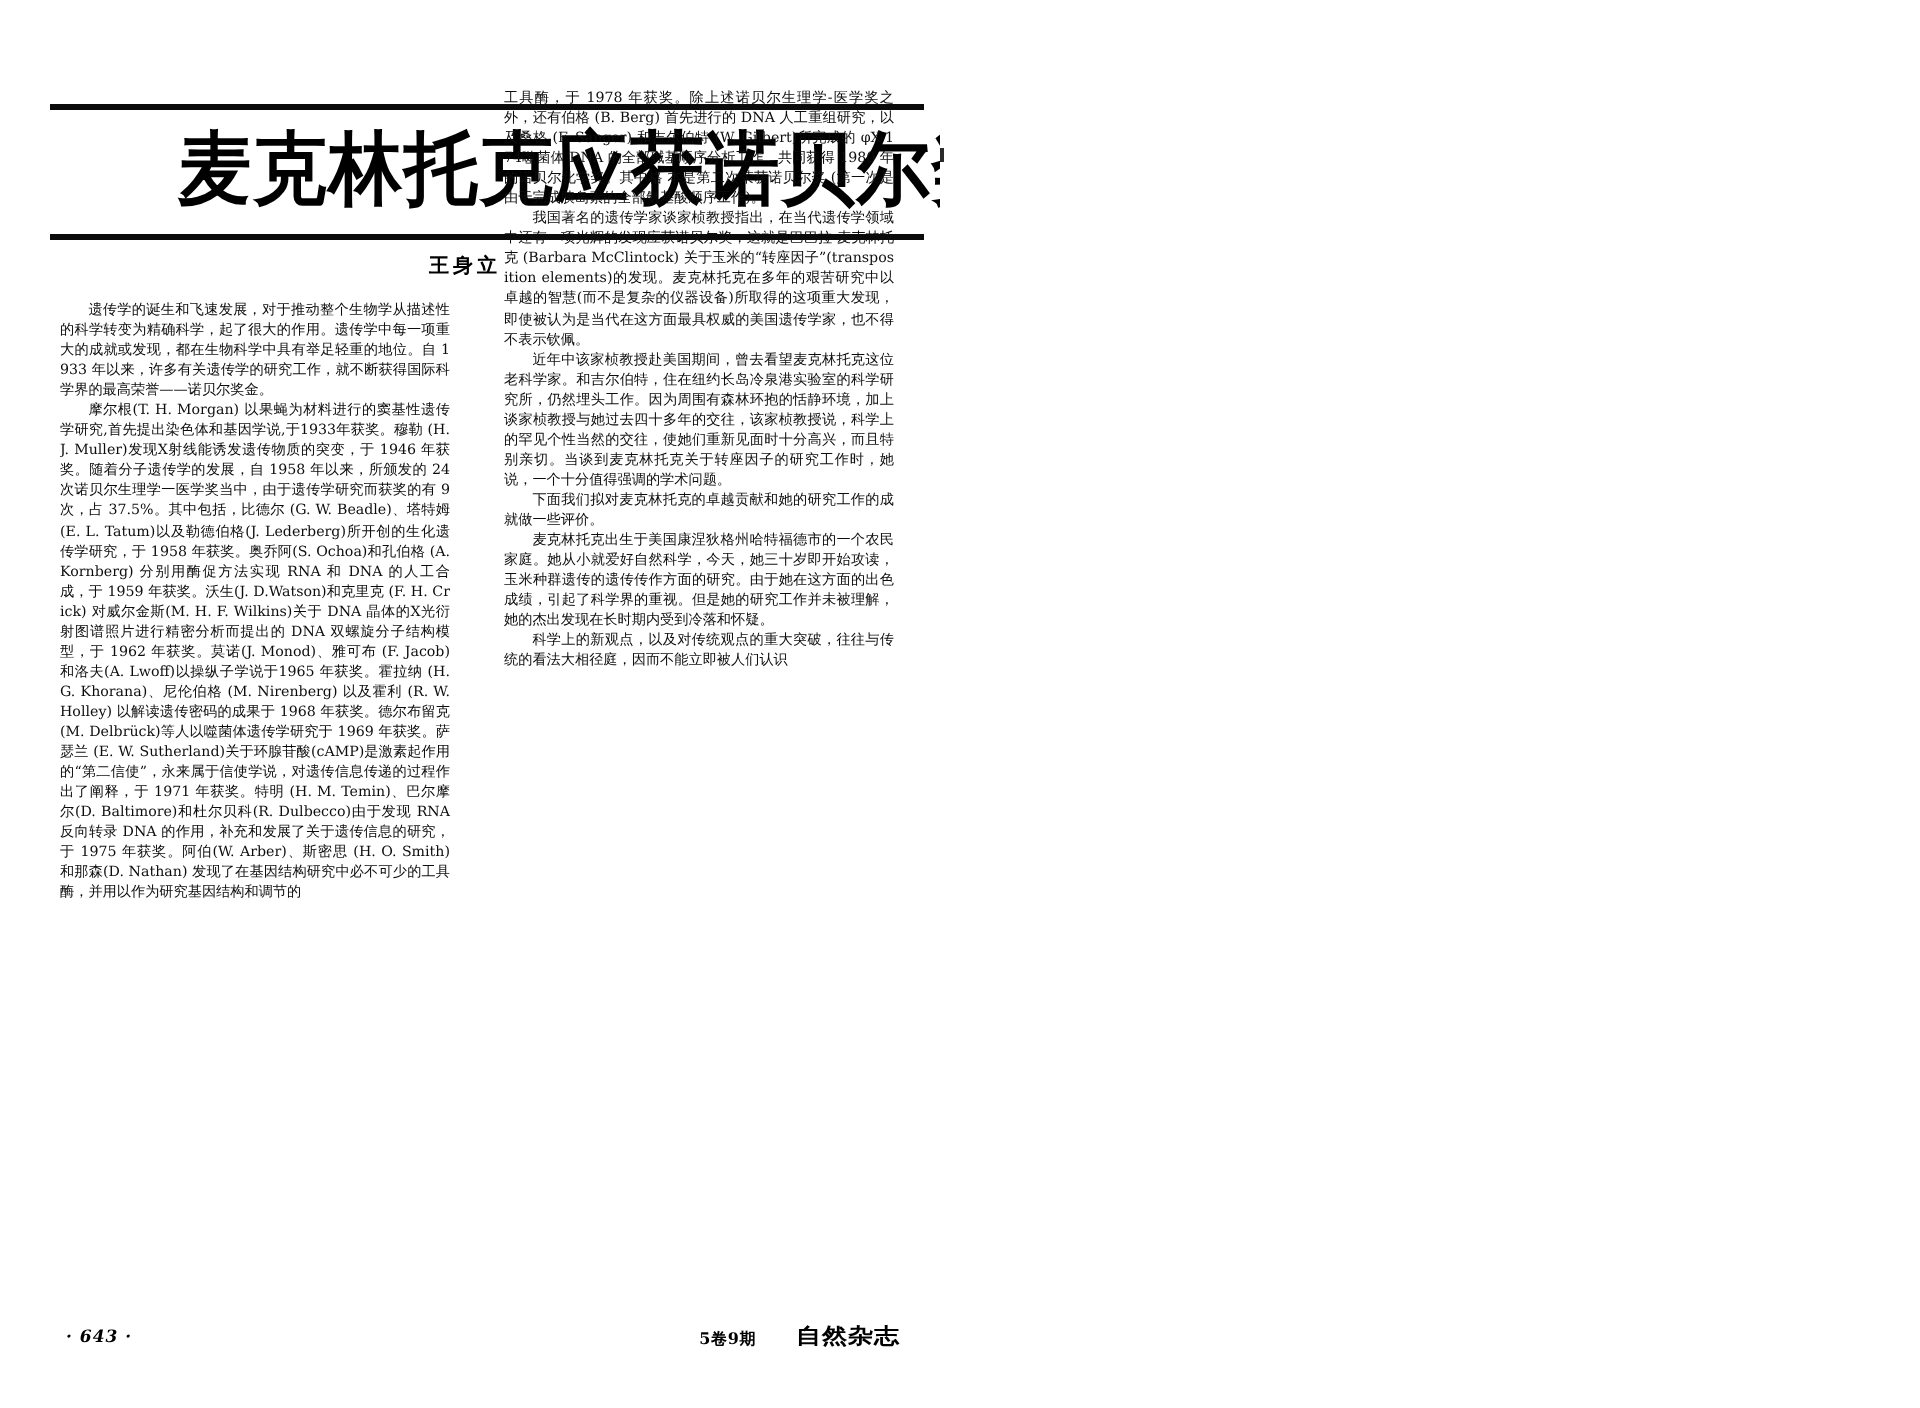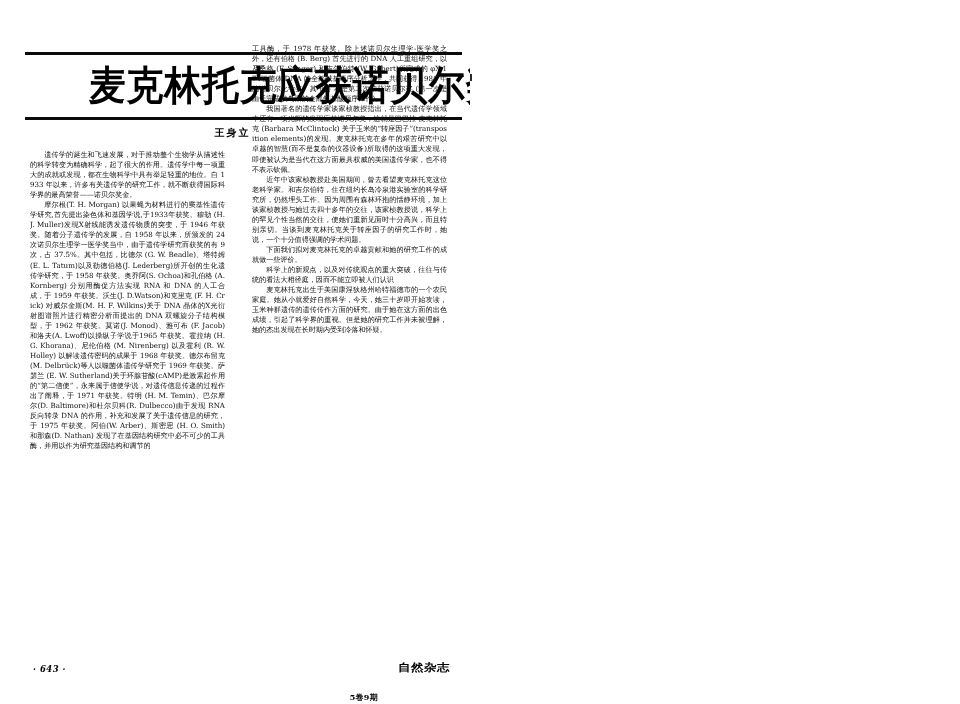--- a/index.html
+++ b/index.html
@@ -123,21 +123,21 @@
     letter-spacing: 0.5px;
   }
   #folio-left  { left: 33px; font-style: italic;  }
 
   .issue {
     position: absolute;
     font-size: 8px;
     font-weight: 700;
     letter-spacing: 0.3px;
   }
-  #issue-left  { right: 92px; margin-top: 28px; }
+  #issue-left  { right: 92px; }
 
   .journal-mark {
     position: absolute;
     font-size: 12.5px;
     font-weight: 700;
     letter-spacing: 0.5px;
     font-family: "DejaVu Serif", "Liberation Serif", serif;
     transform: scaleY(0.85);
     top: -1px;
   }
@@ -180,22 +180,22 @@
     <div class="col" id="L-col1">
       <p>遗传学的诞生和飞速发展，对于推动整个生物学从描述性的科学转变为精确科学，起了很大的作用。遗传学中每一项重大的成就或发现，都在生物科学中具有举足轻重的地位。自 1933 年以来，许多有关遗传学的研究工作，就不断获得国际科学界的最高荣誉——诺贝尔奖金。</p>
       <p>摩尔根(T. H. Morgan) 以果蝇为材料进行的窦基性遗传学研究,首先提出染色体和基因学说,于1933年获奖。穆勒 (H. J. Muller)发现X射线能诱发遗传物质的突变，于 1946 年获奖。随着分子遗传学的发展，自 1958 年以来，所颁发的 24 次诺贝尔生理学一医学奖当中，由于遗传学研究而获奖的有 9 次，占 37.5%。其中包括，比德尔 (G. W. Beadle)、塔特姆 (E. L. Tatum)以及勒德伯格(J. Lederberg)所开创的生化遗传学研究，于 1958 年获奖。奥乔阿(S. Ochoa)和孔伯格 (A. Kornberg) 分别用酶促方法实现 RNA 和 DNA 的人工合成，于 1959 年获奖。沃生(J. D.Watson)和克里克 (F. H. Crick) 对威尔金斯(M. H. F. Wilkins)关于 DNA 晶体的X光衍射图谱照片进行精密分析而提出的 DNA 双螺旋分子结构模型，于 1962 年获奖。莫诺(J. Monod)、雅可布 (F. Jacob)和洛夫(A. Lwoff)以操纵子学说于1965 年获奖。霍拉纳 (H. G. Khorana)、尼伦伯格 (M. Nirenberg) 以及霍利 (R. W. Holley) 以解读遗传密码的成果于 1968 年获奖。德尔布留克(M. Delbrück)等人以噬菌体遗传学研究于 1969 年获奖。萨瑟兰 (E. W. Sutherland)关于环腺苷酸(cAMP)是激素起作用的“第二信使”，永来属于信使学说，对遗传信息传递的过程作出了阐释，于 1971 年获奖。特明 (H. M. Temin)、巴尔摩尔(D. Baltimore)和杜尔贝科(R. Dulbecco)由于发现 RNA 反向转录 DNA 的作用，补充和发展了关于遗传信息的研究，于 1975 年获奖。阿伯(W. Arber)、斯密思 (H. O. Smith) 和那森(D. Nathan) 发现了在基因结构研究中必不可少的工具酶，并用以作为研究基因结构和调节的</p>
     </div>
 
     <div class="col" id="L-col2">
       <p class="noind">工具酶，于 1978 年获奖。除上述诺贝尔生理学-医学奖之外，还有伯格 (B. Berg) 首先进行的 DNA 人工重组研究，以及桑格 (F. Sanger) 和吉尔伯特 (W. Gilbert)所完成的 φX-174噬菌体 DNA 的全部碱基顺序分析工作，共同获得 1980 年的诺贝尔化学奖。其中格 本是第二次荣获诺贝尔奖 (第一次是由于完成胰岛素的全部氨基酸顺序工作)。</p>
       <p>我国著名的遗传学家谈家桢教授指出，在当代遗传学领域中还有一项光辉的发现应获诺贝尔奖，这就是巴巴拉·麦克林托克 (Barbara McClintock) 关于玉米的“转座因子”(transposition elements)的发现。麦克林托克在多年的艰苦研究中以卓越的智慧(而不是复杂的仪器设备)所取得的这项重大发现，即使被认为是当代在这方面最具权威的美国遗传学家，也不得不表示钦佩。</p>
       <p>近年中该家桢教授赴美国期间，曾去看望麦克林托克这位老科学家。和吉尔伯特，住在纽约长岛冷泉港实验室的科学研究所，仍然埋头工作。因为周围有森林环抱的恬静环境，加上谈家桢教授与她过去四十多年的交往，该家桢教授说，科学上的罕见个性当然的交往，使她们重新见面时十分高兴，而且特别亲切。当谈到麦克林托克关于转座因子的研究工作时，她说，一个十分值得强调的学术问题。</p>
       <p>下面我们拟对麦克林托克的卓越贡献和她的研究工作的成就做一些评价。</p>
+      <p>麦克林托克出生于美国康涅狄格州哈特福德市的一个农民家庭。她从小就爱好自然科学，今天，她三十岁即开始攻读，玉米种群遗传的遗传传作方面的研究。由于她在这方面的出色成绩，引起了科学界的重视。但是她的研究工作并未被理解，她的杰出发现在长时期内受到冷落和怀疑。</p>
       <p>科学上的新观点，以及对传统观点的重大突破，往往与传统的看法大相径庭，因而不能立即被人们认识</p>
-      <p>麦克林托克出生于美国康涅狄格州哈特福德市的一个农民家庭。她从小就爱好自然科学，今天，她三十岁即开始攻读，玉米种群遗传的遗传传作方面的研究。由于她在这方面的出色成绩，引起了科学界的重视。但是她的研究工作并未被理解，她的杰出发现在长时期内受到冷落和怀疑。</p>
     </div>
 
     <div class="footer" id="footer-left-page">
       <span class="folio" id="folio-left">· 643 ·</span>
       <span class="issue" id="issue-left">5卷9期</span>
       <span class="journal-mark" id="journal-mark-left">自然杂志</span>
     </div>
   </div>
 
   <div class="page" id="page-right">

